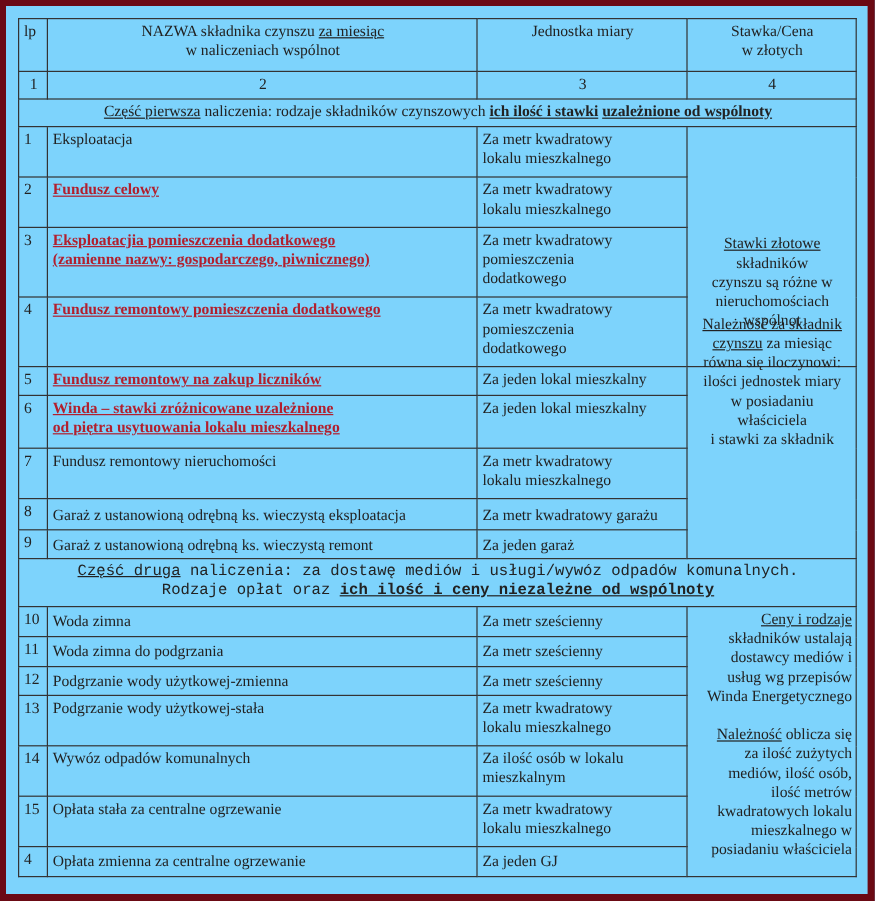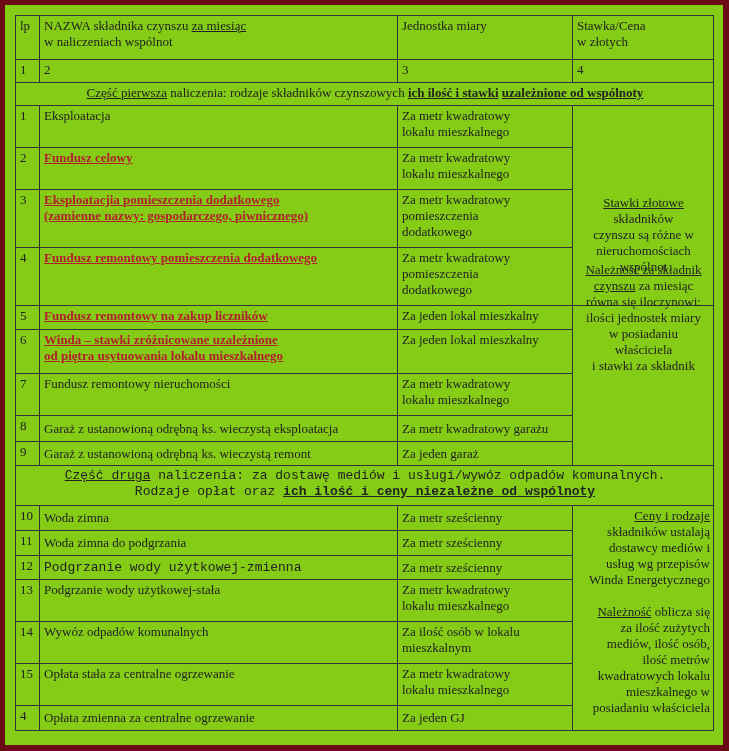--- a/index.html
+++ b/index.html
@@ -8,21 +8,21 @@
       background: #6b0a14;
       position: relative;
       overflow: hidden;
       font-family: "Liberation Serif", "DejaVu Serif", serif;
       color: #222;
     }
     .paper {
       position: absolute;
       left: 5px; top: 5px;
       width: 718px; height: 740px;
-      background: #84cc16;
+      background: #7dd3fc;
     }
     table.rent {
       position: absolute;
       left: 10px; top: 10px;
       width: 698px;
       border-collapse: collapse;
       table-layout: fixed;
       font-size: 13px;
       line-height: 16px;
     }
@@ -30,21 +30,21 @@
       border: 1px solid #333;
       vertical-align: top;
       padding: 2px 3px 2px 4px;
     }
     col.c1 { width: 24px; }
     col.c2 { width: 358px; }
     col.c3 { width: 175px; }
     col.c4 { width: 141px; }
     td.lp { padding-left: 3px; padding-right: 0; }
     td.lp2 { padding-left: 1px; padding-right: 0; margin-left: 42px; }
-    .hdr td { vertical-align: middle; }
+    .hdr td { vertical-align: middle; text-align: center; }
     .u { text-decoration: underline; }
     .bu { text-decoration: underline; font-weight: bold; }
     .red { color: #b21f2d; font-weight: bold; text-decoration: underline; }
     .section td { text-align: center; vertical-align: middle; }
     td.merged { text-align: center; vertical-align: top; }
     .block { display: block; }
     .spacer { display: block; height: 16px; }
   </style>
 </head>
 <body style="background: rgb(107, 10, 20);">
@@ -207,21 +207,21 @@
     </tr>
 
     <tr style="height:25px;">
       <td class="lp2">11</td>
       <td style="vertical-align:middle;">Woda zimna do podgrzania</td>
       <td style="vertical-align:middle;">Za metr sześcienny</td>
     </tr>
 
     <tr style="height:24px;">
       <td class="lp2">12</td>
-      <td style="vertical-align:middle;font-family:Liberation Mono, monospace;">Podgrzanie wody użytkowej-zmienna</td>
+      <td style="vertical-align:middle;">Podgrzanie wody użytkowej-zmienna</td>
       <td style="vertical-align:middle;">Za metr sześcienny</td>
     </tr>
 
     <tr style="height:42px;">
       <td class="lp2">13</td>
       <td>Podgrzanie wody użytkowej-stała</td>
       <td>
         <span class="block">Za metr kwadratowy</span>
         <span class="block">lokalu mieszkalnego</span>
       </td>

